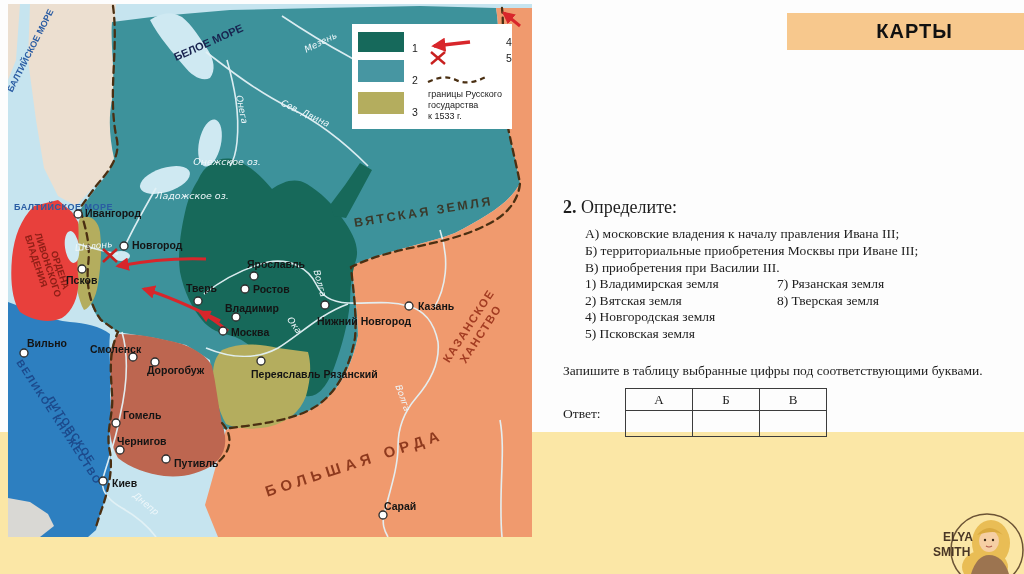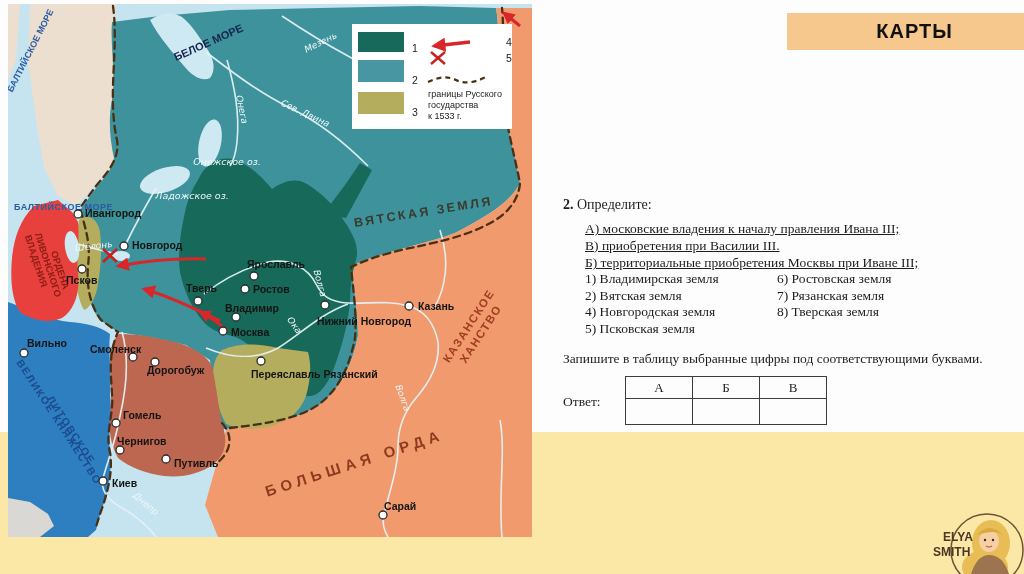--- a/index.html
+++ b/index.html
@@ -5,27 +5,27 @@
   html,body{margin:0;padding:0;background:#fff;}
   #slide{position:relative;width:1024px;height:574px;background:#fdfdfd;overflow:hidden;
          font-family:"Liberation Sans",sans-serif;}
   #band{position:absolute;left:0;top:432px;width:1024px;height:142px;background:#fbe7a6;}
   #map-wrap{position:absolute;left:8px;top:4px;width:524px;height:533px;}
   #badge{position:absolute;left:787px;top:13px;width:255px;height:37px;background:#f7c88d;
          display:flex;align-items:center;justify-content:center;font-weight:bold;font-size:20px;
          letter-spacing:1px;color:#111;}
   .qpanel{position:absolute;left:563px;top:197px;width:456px;color:#1d1d1d;
           font-family:"Liberation Serif",serif;font-size:13.5px;}
-  .q-title{font-size:14px;}
+  .q-title{font-size:18px;}
   .q-num{font-weight:bold;}
-  .q-tasks{margin-top:7px;padding-left:22px;line-height:17px;text-decoration:underline;}
+  .q-tasks{margin-top:7px;padding-left:22px;line-height:17px;}
   .q-options{padding-left:22px;display:grid;
              grid-template-columns:192px auto;grid-template-rows:repeat(4,16.5px);
              grid-auto-flow:column;line-height:16.5px;}
-  .q-instr{margin-top:13px;line-height:17px;}
+  .q-instr{margin-top:20px;line-height:17px;}
   .q-answer{margin-top:9px;display:flex;align-items:center;}
   .q-answer-label{width:48px;padding-top:2px;}
   table.ans{border-collapse:collapse;margin-left:14px;}
   table.ans td{border:1px solid #3c3c3c;width:64px;text-align:center;font-size:13px;
                font-family:"Liberation Serif",serif;}
   table.ans tr.hd td{height:19px;}
   table.ans tr.bd td{height:23px;}
   #logo{position:absolute;left:925px;top:505px;width:100px;height:69px;text-decoration:underline;}
   .map-city{font:bold 10.5px "Liberation Sans",sans-serif;fill:#141414;}
   .map-river{font:italic 9px "DejaVu Sans",sans-serif;fill:#eef7fa;}
@@ -232,29 +232,28 @@
       <span>КАРТЫ</span>
     </div>
 
   <div class="qpanel">
     <div class="q-title">
       <span class="q-num">2.</span>
       <span>Определите:</span>
     </div>
     <div class="q-tasks">
       <div>А) московские владения к началу правления Ивана III;</div>
+      <div>Б) территориальные приобретения Москвы при Иване III;</div>
       <div>В) приобретения при Василии III.</div>
-      <div>Б) территориальные приобретения Москвы при Иване III;</div>
     </div>
     <div class="q-options">
       <div>1) Владимирская земля</div>
       <div>2) Вятская земля</div>
       <div>4) Новгородская земля</div>
       <div>5) Псковская земля</div>
-      <div>6) Ростовская земля</div>
       <div>7) Рязанская земля</div>
       <div>8) Тверская земля</div>
     </div>
     <div class="q-instr">Запишите в таблицу выбранные цифры под соответствующими буквами.</div>
     <div class="q-answer">
       <div class="q-answer-label">Ответ:</div>
       <table class="ans">
         <tbody>
             <tr class="hd">
           <td>А</td>

